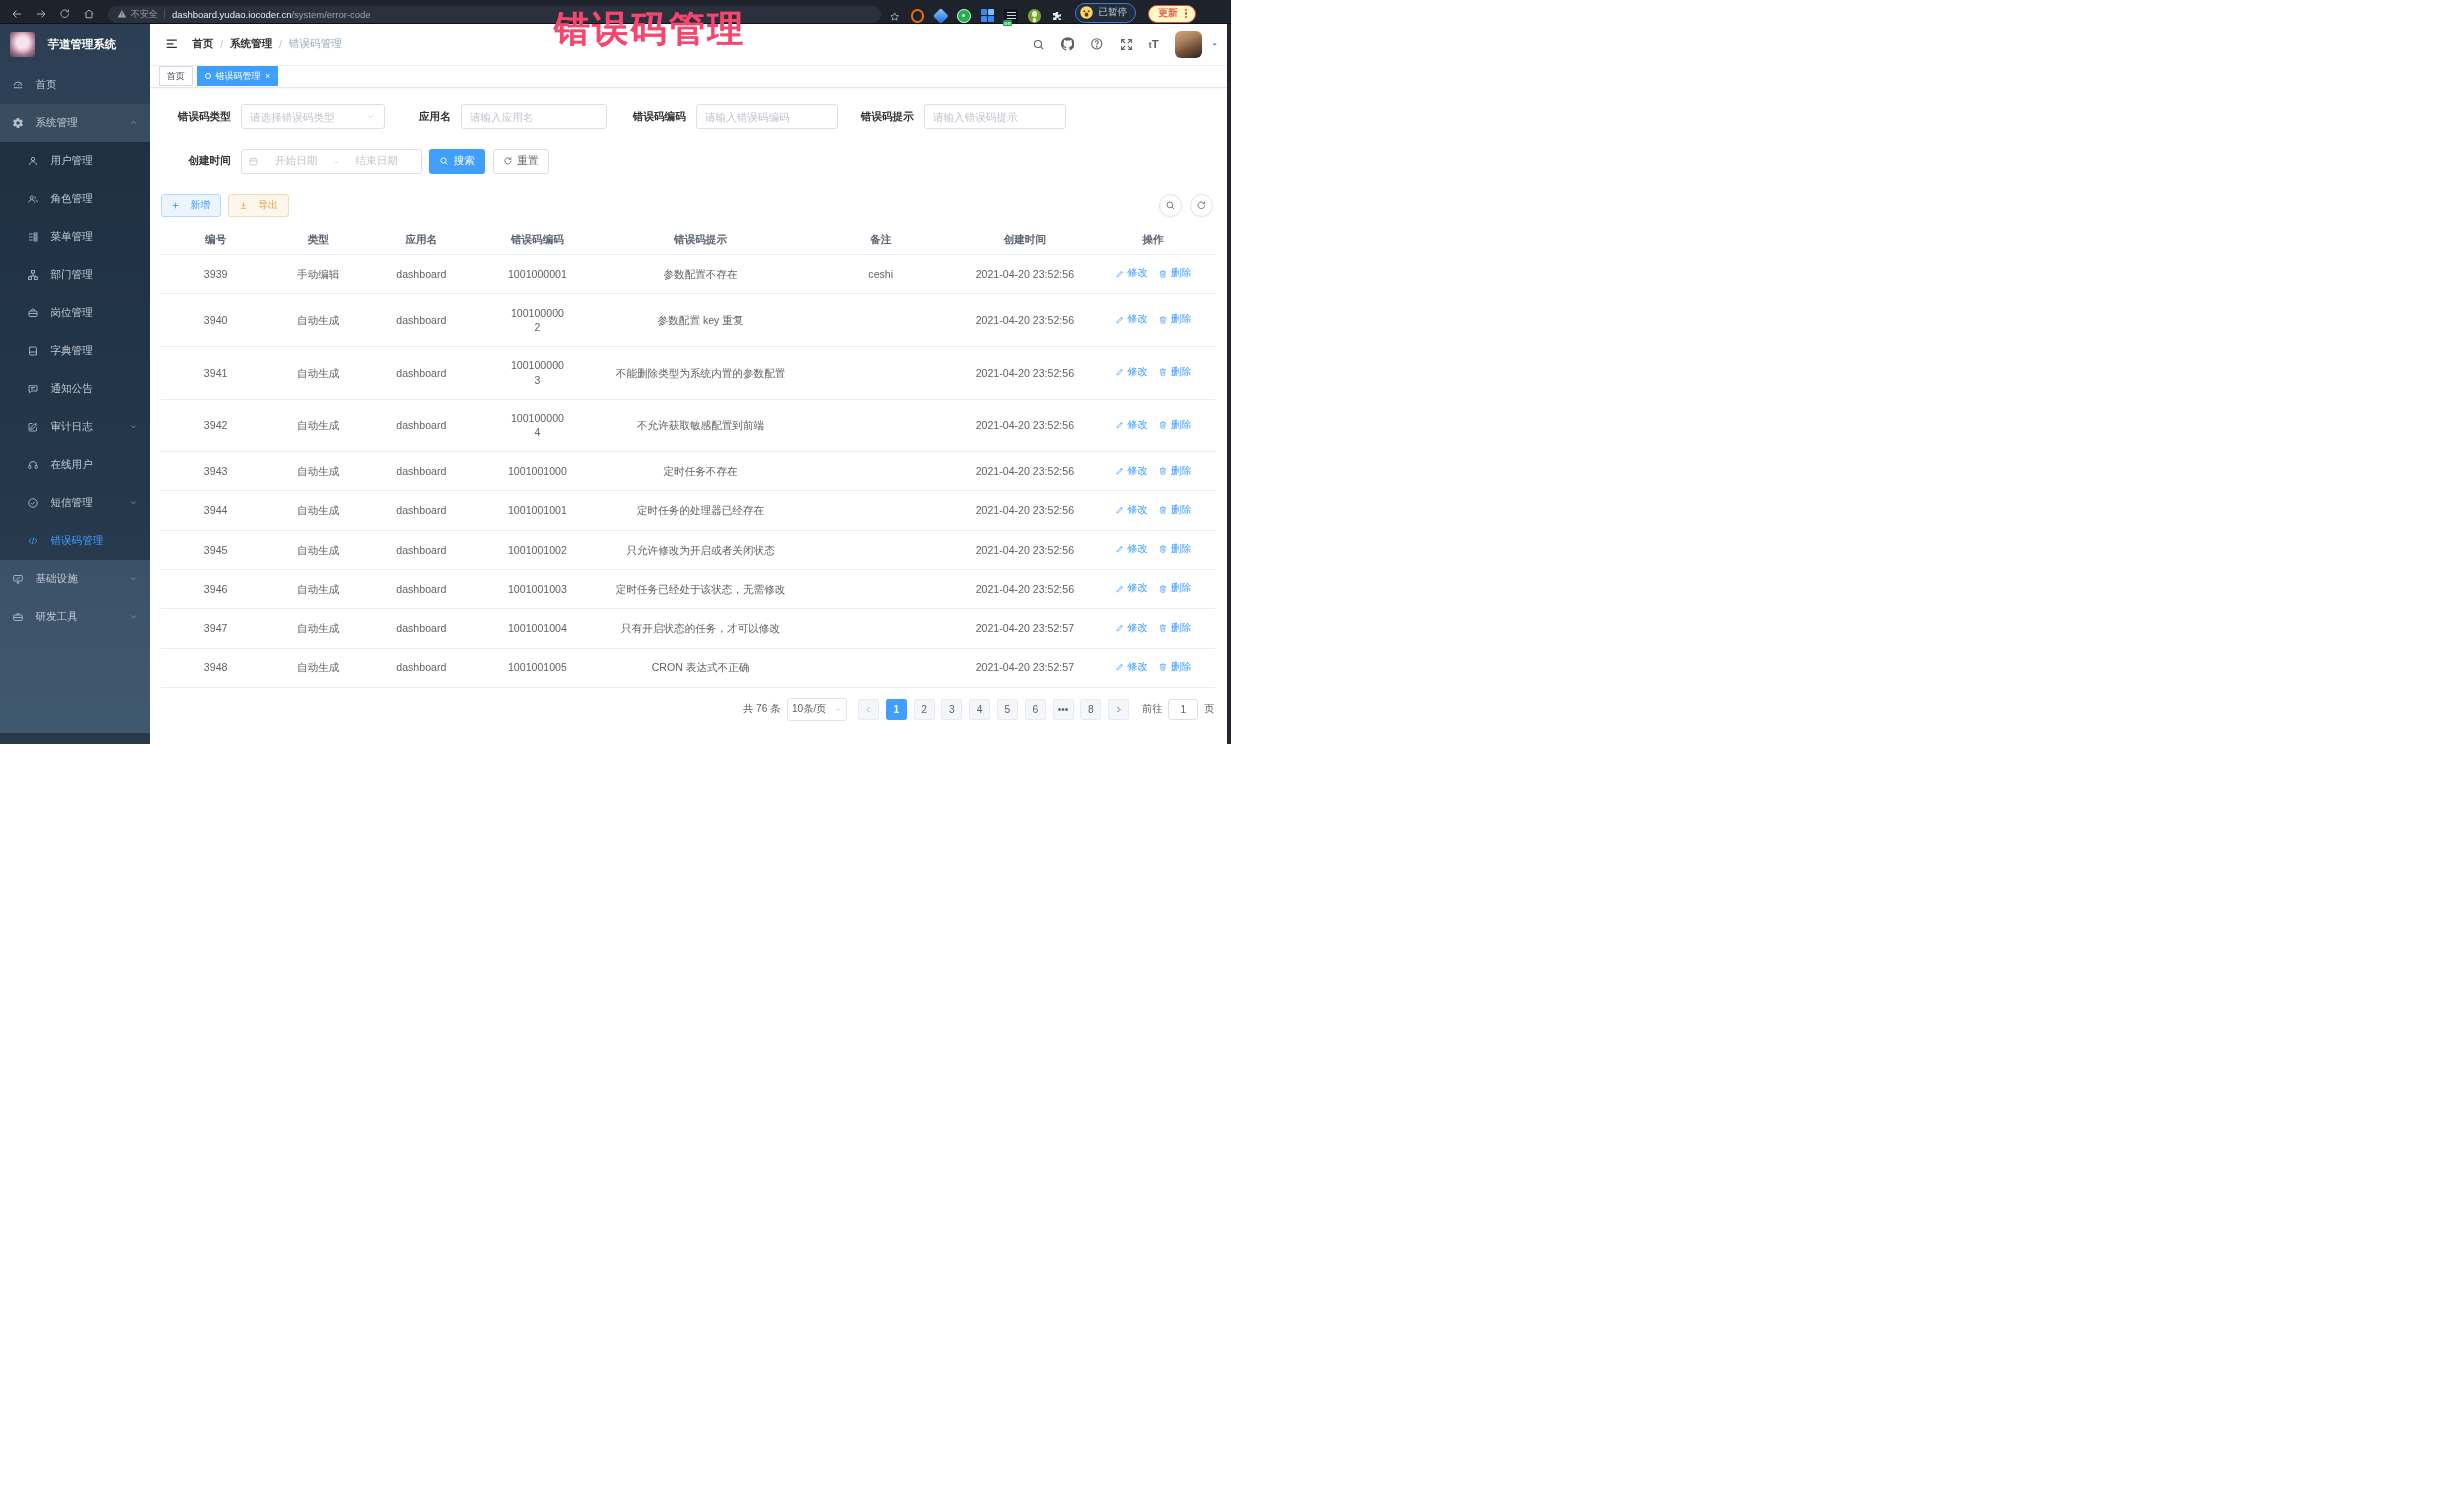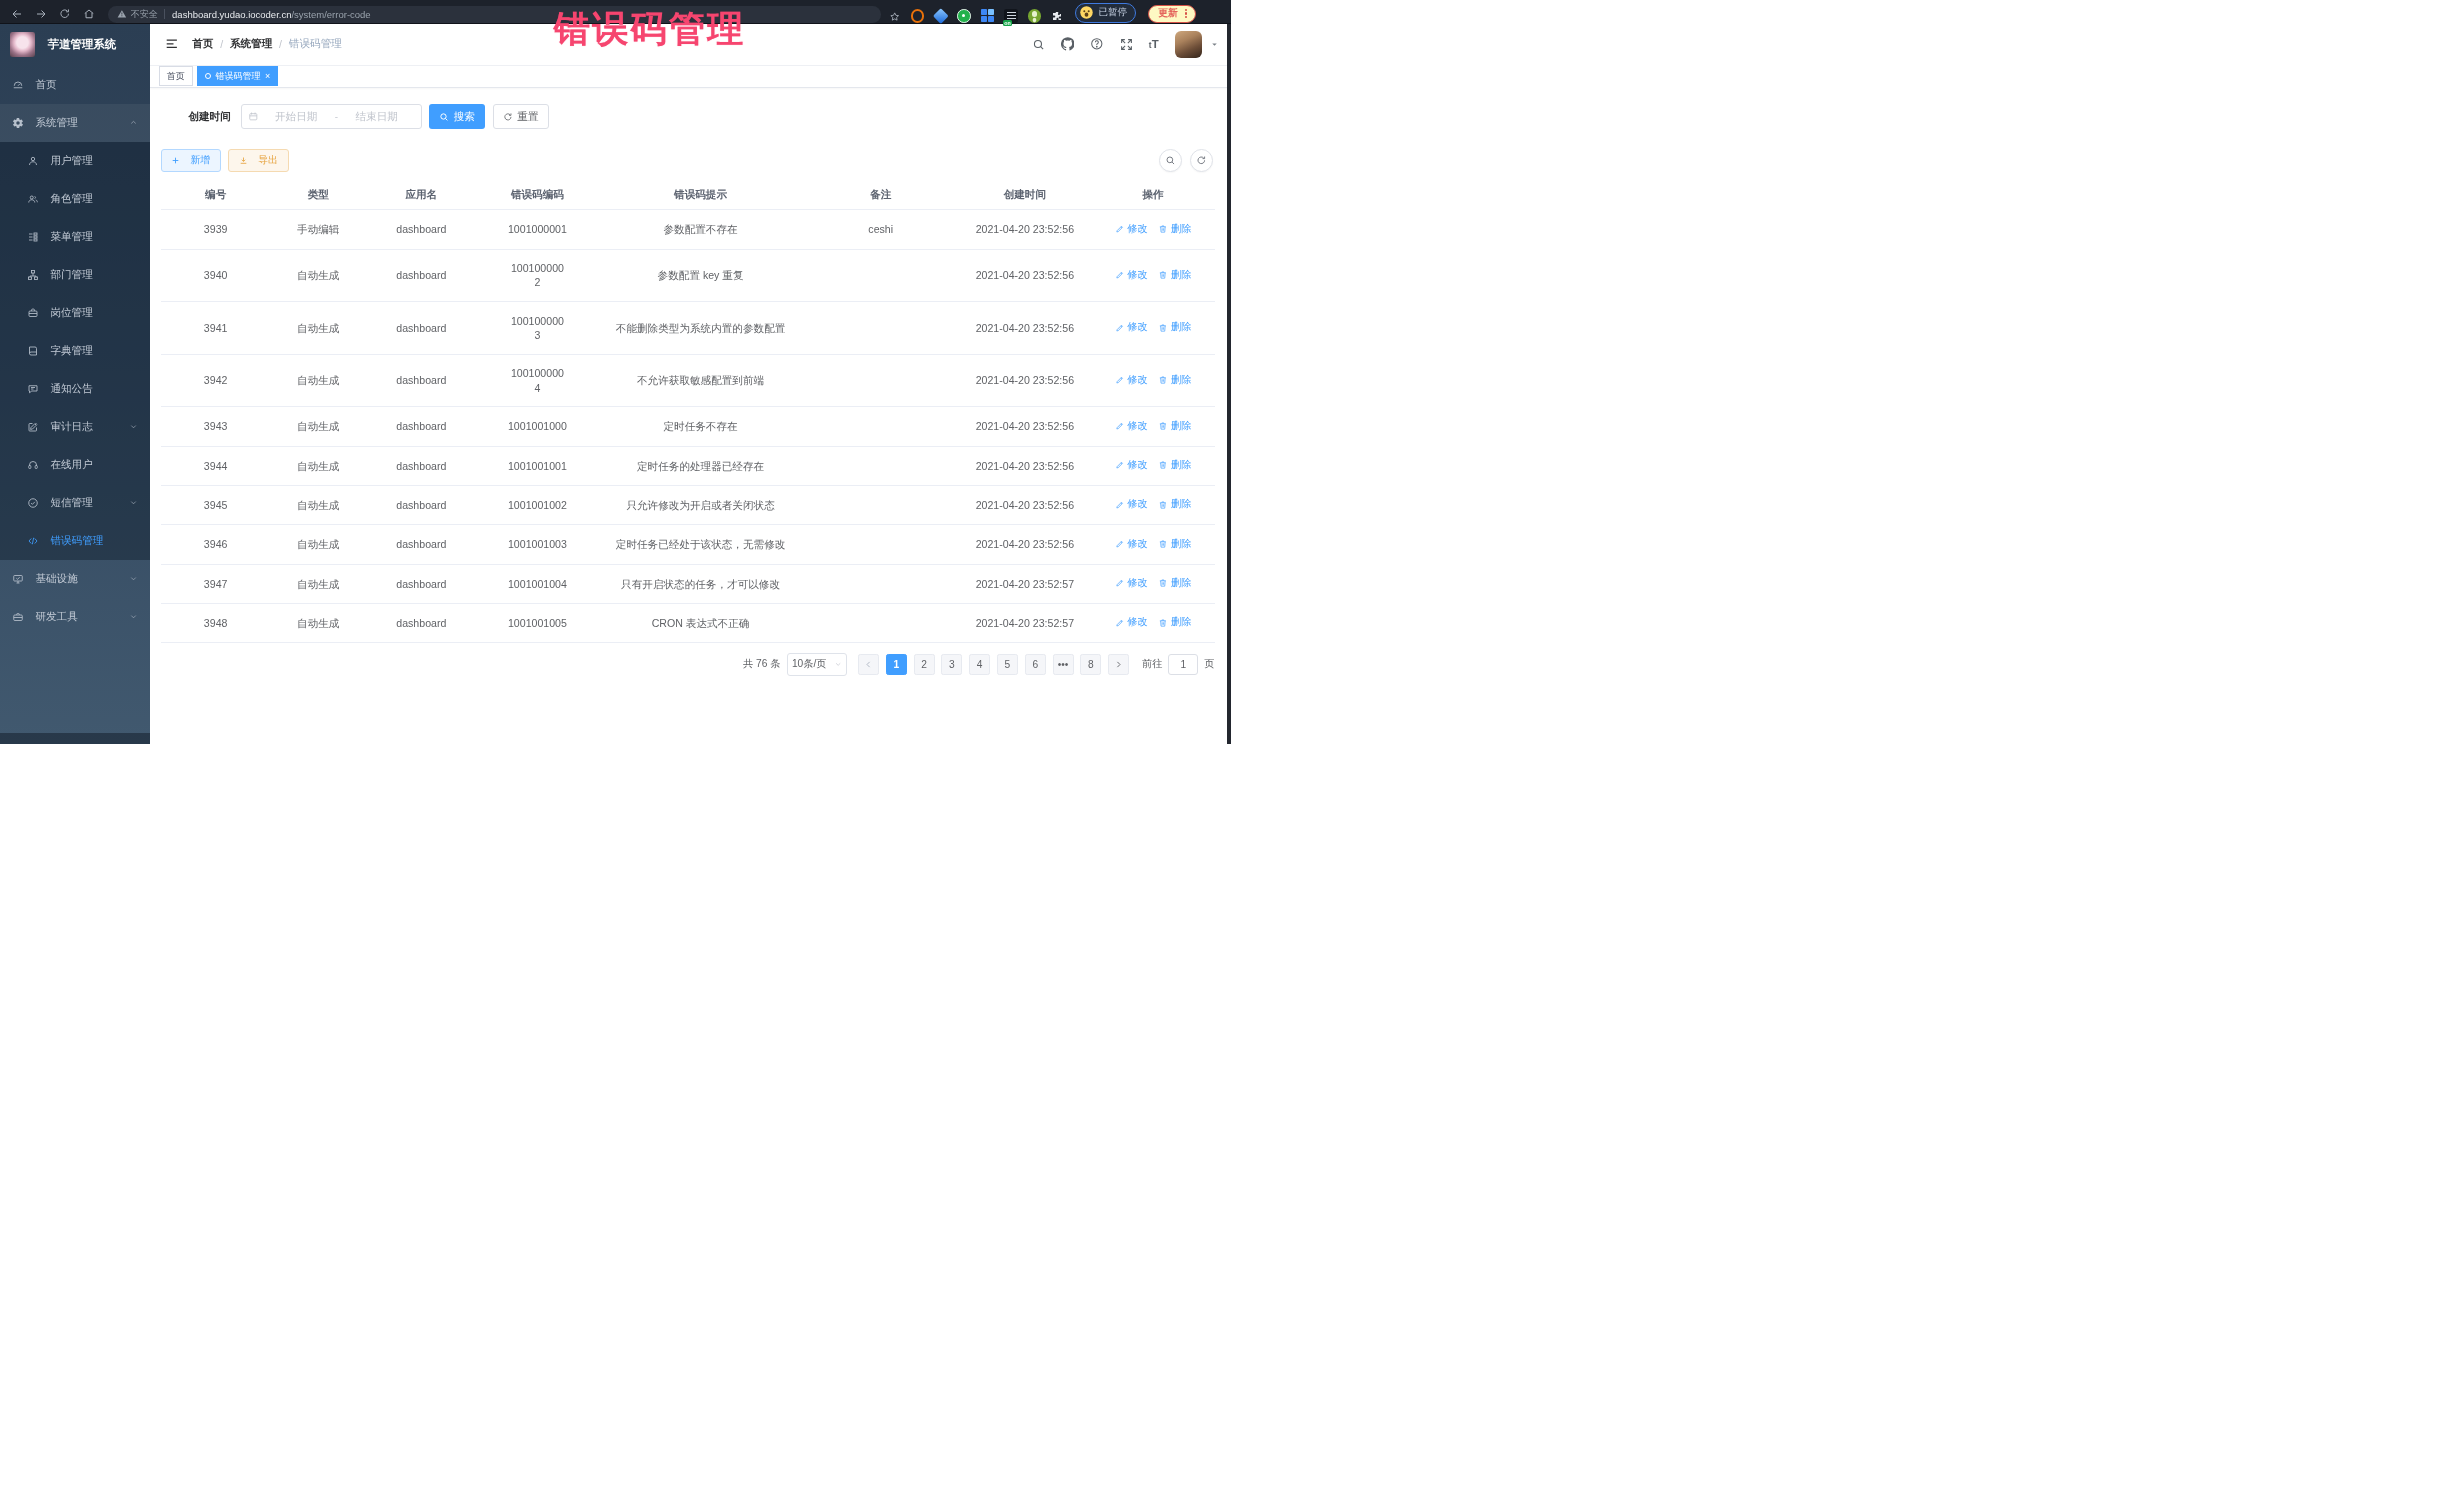--- a/index.html
+++ b/index.html
@@ -445,20 +445,43 @@
       </span>
       <span class="tag active">
         <span class="dot"></span>
         <span>错误码管理</span>
         <span class="close">×</span>
       </span>
     </div>
 
     <div class="content">
 
+      <div class="f-row">
+        <span class="f-label" style="width:80px;">错误码类型</span>
+        <div class="ctrl" style="width:144px;">
+          <input readonly="" placeholder="请选择错误码类型" style="">
+          <span class="sel-chev">
+            <svg width="9" height="9" viewBox="0 0 24 24" fill="none" stroke="currentColor" stroke-width="2">
+                <path d="M6 9.5l6 6 6-6"></path>
+              </svg>
+          </span>
+        </div>
+        <span class="f-label" style="width:76px;">应用名</span>
+        <div class="ctrl" style="width:146px;">
+          <input placeholder="请输入应用名" style="">
+        </div>
+        <span class="f-label" style="width:89px;">错误码编码</span>
+        <div class="ctrl" style="width:142px;">
+          <input placeholder="请输入错误码编码" style="">
+        </div>
+        <span class="f-label" style="width:86px;">错误码提示</span>
+        <div class="ctrl" style="width:142px;">
+          <input placeholder="请输入错误码提示" style="">
+        </div>
+      </div>
 
       <div class="f-row">
         <span class="f-label" style="width:80px;">创建时间</span>
         <div class="ctrl" style="width:181px;padding:0 6.8px;">
           <span class="ic" style="color:#c0c4cc;">
             <svg width="10.6" height="10.6" viewBox="0 0 24 24" fill="none" stroke="currentColor" stroke-width="1.8">
                 <rect x="4" y="6" width="16" height="14" rx="2"></rect>
                 <path d="M8 3.5V8M16 3.5V8M4 11h16"></path>
               </svg>
           </span>

